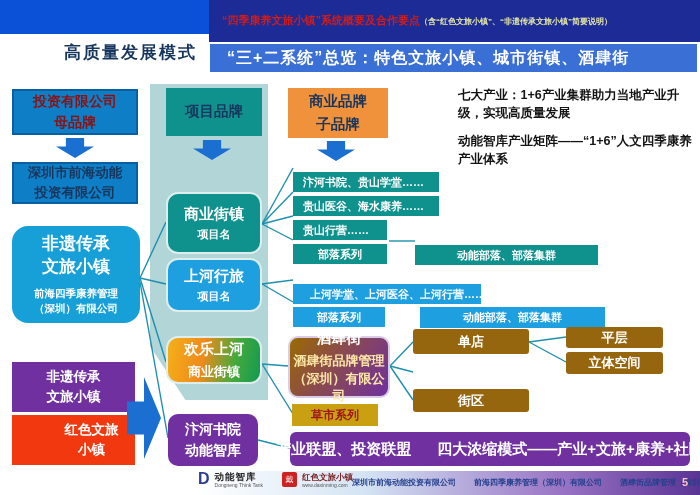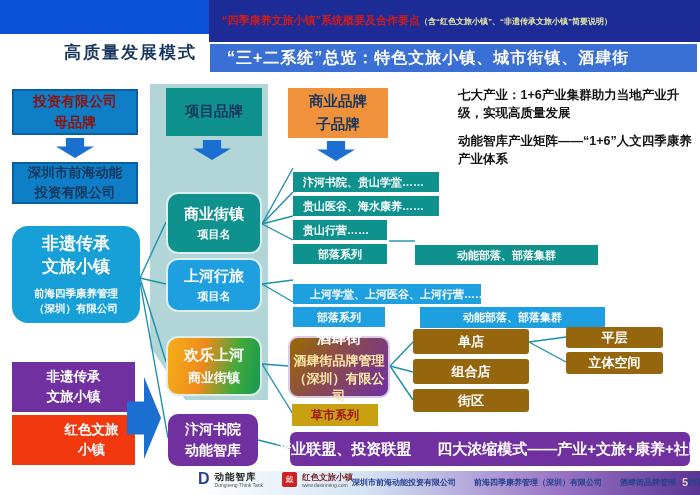--- a/index.html
+++ b/index.html
@@ -130,21 +130,21 @@
   <div class="abs down-arrow" style="left:193px;top:140px;width:38px;height:20px;"></div>
 
   <div class="abs teal proj-box cc" style="left:166px;top:192px;width:96px;height:62px;">
     <div class="proj-title">商业街镇</div>
     <div class="proj-sub">项目名</div>
   </div>
   <div class="abs blue proj-box cc" style="left:166px;top:258px;width:96px;height:54px;">
     <div class="proj-title">上河行旅</div>
     <div class="proj-sub">项目名</div>
   </div>
-  <div class="abs huanle proj-box cc" style="left:166px;top:336px;width:96px;height:60px;">
+  <div class="abs huanle proj-box cc" style="left:166px;top:336px;width:96px;height:48px;">
     <div class="proj-title">欢乐上河</div>
     <div class="proj-sub" style="font-size:13px;">商业街镇</div>
   </div>
   <div class="abs bianhe cc" style="left:168px;top:414px;width:90px;height:52px;">
     <div>汴河书院</div>
     <div>动能智库</div>
   </div>
 
   <div class="abs orange-header cc col-header" style="left:288px;top:88px;width:100px;height:50px;">
     <div>商业品牌</div>
@@ -168,21 +168,20 @@
     <div class="jiusijie-sub" style="margin-top:0;">（深圳）有限公司</div>
   </div>
   <div class="abs caoshi cc" style="left:292px;top:404px;width:86px;height:22px;">草市系列</div>
 
   <div class="abs right-text" style="left:458px;top:86px;width:240px;">
     <p>七大产业：1+6产业集群助力当地产业升级，实现高质量发展</p>
     <p>动能智库产业矩阵——“1+6”人文四季康养产业体系</p>
   </div>
 
   <div class="abs brown-box cc" style="left:413px;top:329px;width:116px;height:25px;">单店</div>
-  <div class="abs brown-box cc" style="left:413px;top:359px;width:116px;height:25px;">组合店</div>
   <div class="abs brown-box cc" style="left:413px;top:389px;width:116px;height:23px;">街区</div>
   <div class="abs brown-box cc" style="left:566px;top:327px;width:97px;height:21px;">平层</div>
   <div class="abs brown-box cc" style="left:566px;top:352px;width:97px;height:22px;">立体空间</div>
 
   <div class="abs alliance-bar" style="left:290px;top:432px;width:400px;height:34px;">
     <span>产业联盟、投资联盟</span>
     <span>四大浓缩模式——产业+文旅+康养+社区</span>
   </div>
 
   <div class="abs footer-strip" style="left:0;top:471px;width:700px;height:24px;"></div>

